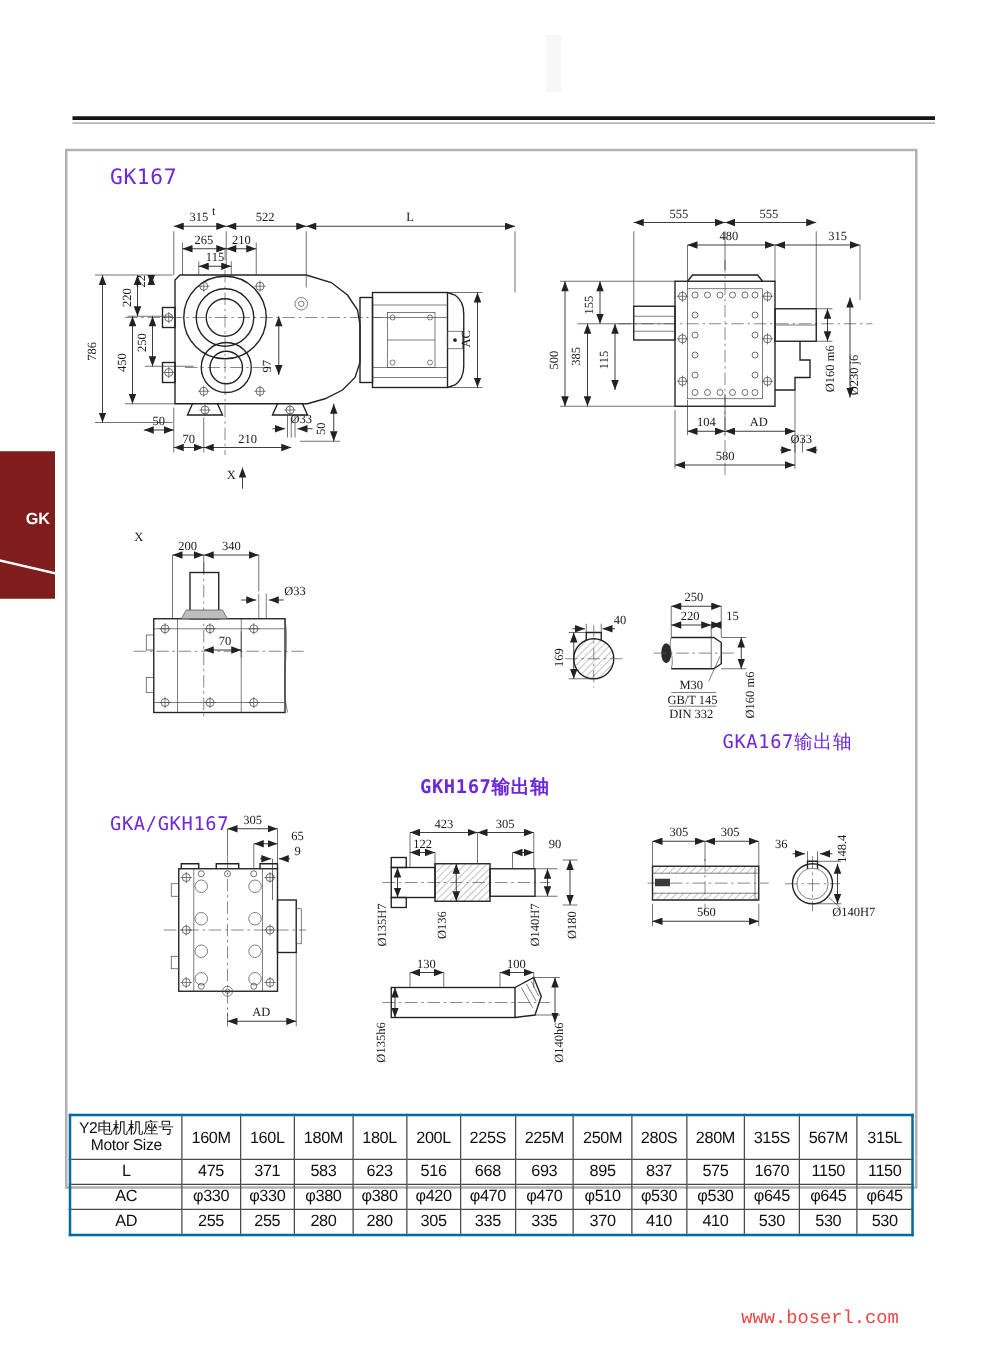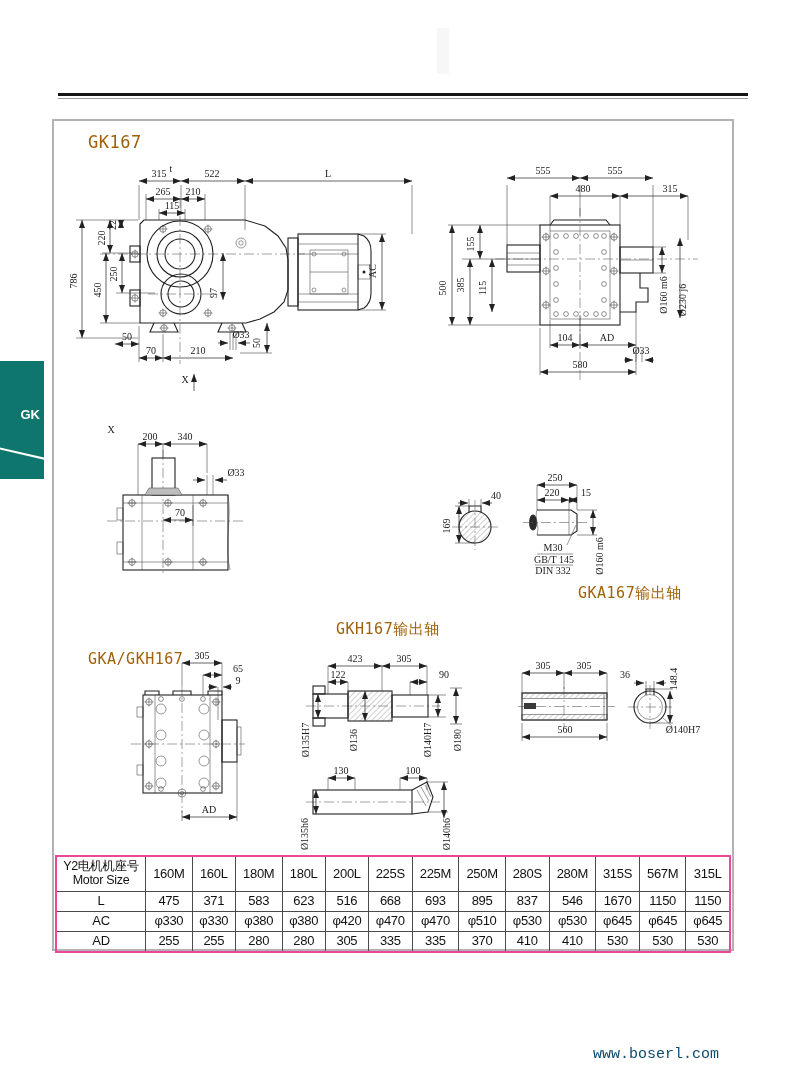--- a/index.html
+++ b/index.html
@@ -6,31 +6,31 @@
   body{width:800px;height:1092px;position:relative;overflow:hidden;
        font-family:"Liberation Sans","DejaVu Sans",sans-serif;}
   .abs{position:absolute;}
   
   #rule-black{left:58px;top:93px;width:690px;height:3px;background:#141414;}
   #rule-gray{left:58px;top:98px;width:690px;height:1px;background:#9a9a9a;}
   #scan-artifact{left:437px;top:28px;width:12px;height:46px;background:#f7f7f7;}
   
   #content-box{left:52px;top:119px;width:678px;height:828px;border:2px solid #b2b2b2;}
   
-  #gk-tab{left:0;top:361px;width:44px;height:118px;background:#0f766e;overflow:hidden;}
+  #gk-tab{left:0;top:361px;width:44px;height:118px;background:#7f1d1d;overflow:hidden;}
   #gk-tab .lbl{position:absolute;right:4px;top:46px;color:#fff;font-size:13px;font-weight:bold;
                font-family:"Liberation Sans",sans-serif;}
   #gk-tab .diag{position:absolute;left:-14px;top:92px;width:76px;height:2px;background:#fff;
                 transform:rotate(13deg);}
   
-  .dtitle{position:absolute;color:#a16207;font-family:"DejaVu Sans Mono","Liberation Mono",monospace;
+  .dtitle{position:absolute;color:#6d28d9;font-family:"DejaVu Sans Mono","Liberation Mono",monospace;
           font-size:15px;letter-spacing:0.5px;}
   #t-main{left:88px;top:132px;font-size:17px;}
   #t-gka{left:88px;top:618px;margin-top:32px;}
-  #t-gkh{left:336px;top:620px;}
+  #t-gkh{left:336px;top:620px;font-weight:bold;}
   #t-gkas{left:578px;top:584px;}
   
   svg.draw{position:absolute;overflow:visible;}
   svg text.dl{font-family:"Liberation Serif","DejaVu Serif",serif;font-size:10px;fill:#1a1a1a;
               text-anchor:middle;}
   .ol{fill:none;stroke:#222;stroke-width:1.1;}
   .thin{fill:none;stroke:#444;stroke-width:.55;}
   .dim,.dimE,.dimS{fill:none;stroke:#222;stroke-width:.7;}
   .dim{marker-start:url(#mS);marker-end:url(#mE);}
   .dimE{marker-end:url(#mE);}
@@ -38,24 +38,24 @@
   .ext{fill:none;stroke:#333;stroke-width:.55;}
   .cl{fill:none;stroke:#555;stroke-width:.55;stroke-dasharray:10 3 2 3;}
   
   #dim-table{left:55px;top:855px;width:676px;border-collapse:collapse;
              font-family:"Liberation Sans","DejaVu Sans",sans-serif;}
   #dim-table th,#dim-table td{border:1px solid #4a4a4a;text-align:center;padding:0;
              font-weight:normal;color:#111;font-size:13px;letter-spacing:-0.3px;line-height:1.1;}
   #dim-table thead th{height:34px;}
   #dim-table tbody th,#dim-table tbody td{height:19px;}
   #dim-table .hc{font-size:12.5px;}
-  #dim-table{border:2px solid #ec4899;}
+  #dim-table{border:2px solid #0369a1;margin-top:36px;}
   
   #footer-url{left:593px;top:1046px;font-family:"Liberation Mono","DejaVu Sans Mono",monospace;
-              font-size:15px;color:#0c4a6e;}
+              font-size:15px;color:#ef4444;}
 </style>
 </head>
 <body>
 
 <svg width="0" height="0" style="position:absolute" aria-hidden="true">
   <defs>
     <marker id="mE" markerUnits="userSpaceOnUse" markerWidth="9" markerHeight="7" refX="8" refY="3" orient="auto">
       <path d="M0,0 L8,3 L0,6 Z" fill="#222"></path>
     </marker>
     <marker id="mS" markerUnits="userSpaceOnUse" markerWidth="9" markerHeight="7" refX="0" refY="3" orient="auto">
@@ -475,21 +475,21 @@
         <th>L</th>
         <td>475</td>
         <td>371</td>
         <td>583</td>
         <td>623</td>
         <td>516</td>
         <td>668</td>
         <td>693</td>
         <td>895</td>
         <td>837</td>
-        <td>546</td>
+        <td>575</td>
         <td>1670</td>
         <td>1150</td>
         <td>1150</td>
       </tr>
       <tr>
         <th>AC</th>
         <td>φ330</td>
         <td>φ330</td>
         <td>φ380</td>
         <td>φ380</td>

